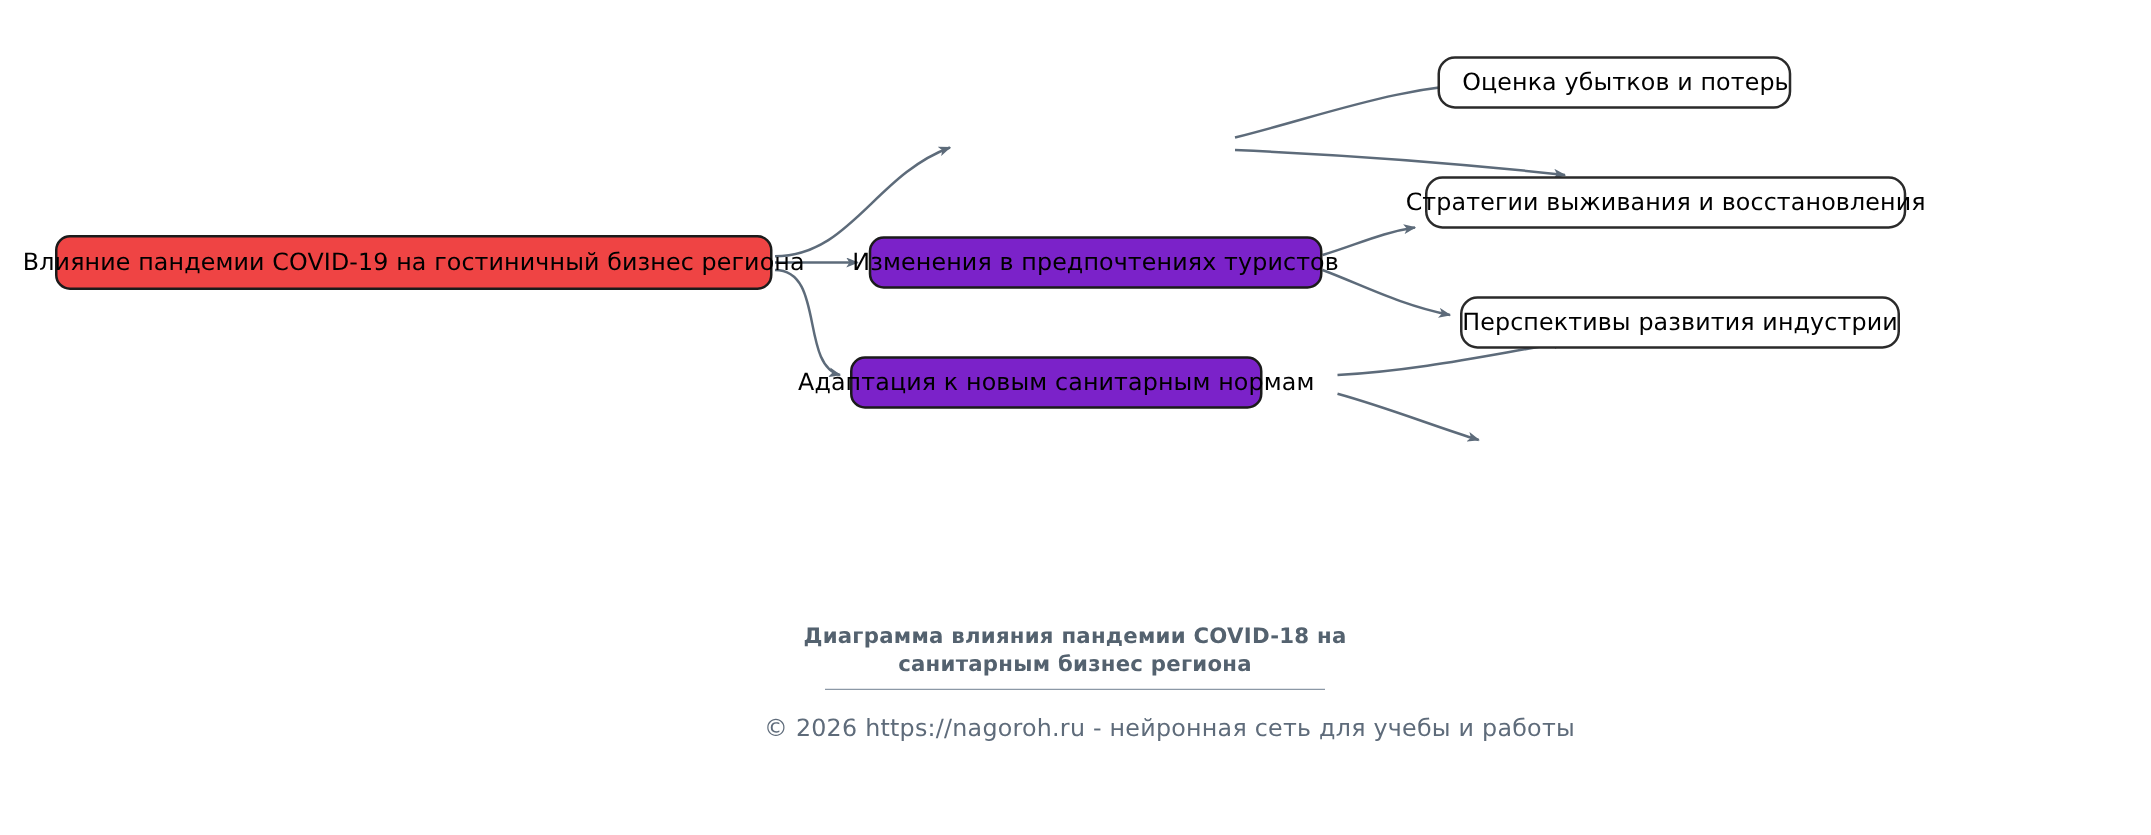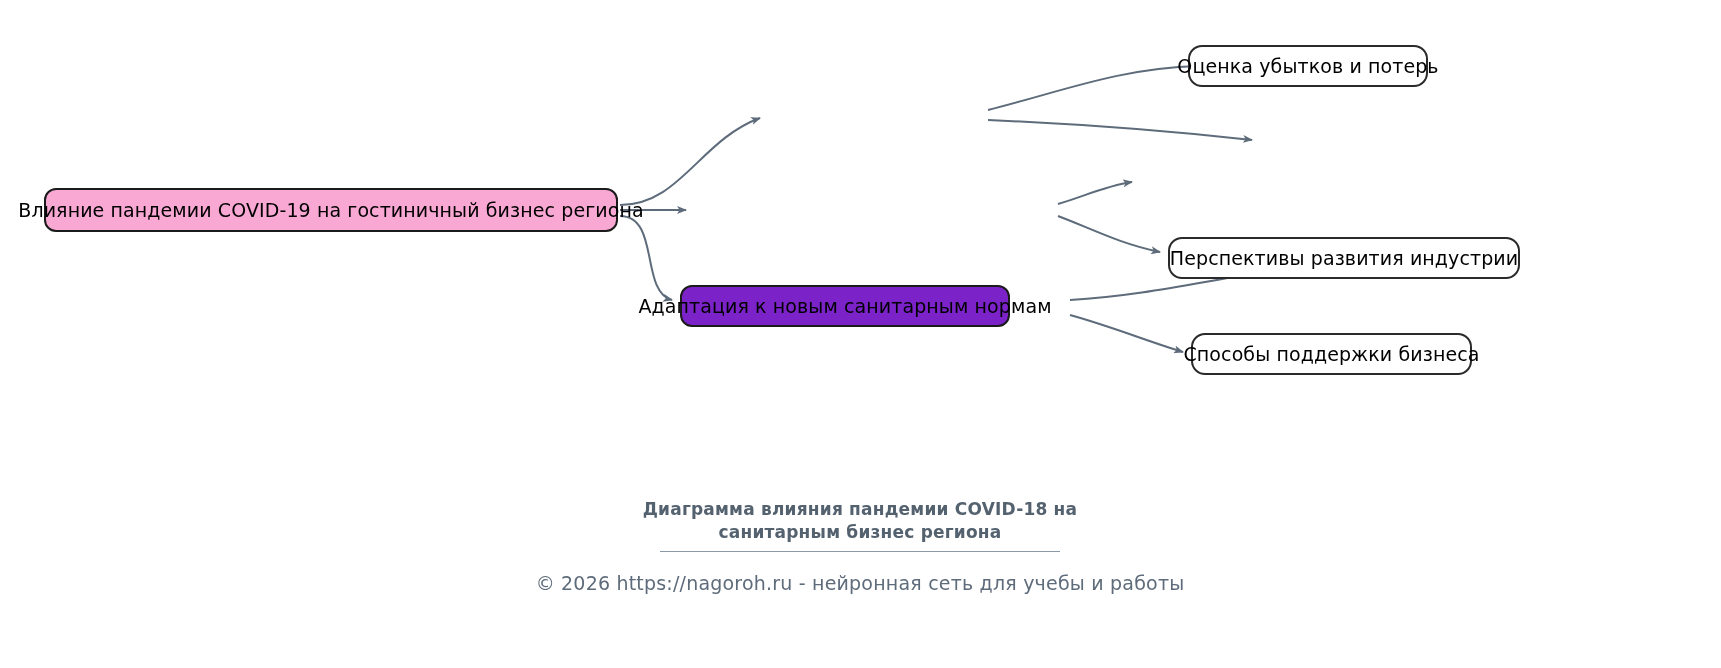--- a/index.html
+++ b/index.html
@@ -34,21 +34,21 @@
     align-items: center;
     justify-content: center;
     white-space: nowrap;
     color: #000000;
     font-family: "DejaVu Sans", sans-serif;
     font-size: 19px;
     line-height: 1;
     letter-spacing: 0.1px;
   }
   .node-root {
-    background: #f9a8d4;
+    background: #ef4444;
     border: 2px solid #1b1b1b;
     border-radius: 12px;
   }
   .node-branch {
     background: #7b22c9;
     border: 2px solid #1b1b1b;
     border-radius: 12px;
   }
   .node-leaf {
     background: #ffffff;
@@ -65,21 +65,21 @@
     line-height: 1.35;
     letter-spacing: 0.2px;
   }
   .caption-rule {
     position: absolute;
     height: 0;
     border-top: 1px solid #8c98a6;
   }
   .footer {
     position: absolute;
-    text-align: center;
+    text-align: right;
     color: #5e6b7a;
     font-family: "DejaVu Sans", sans-serif;
     font-size: 19px;
     letter-spacing: 0.2px;
   }
 </style>
 </head>
 <body>
 
 <div id="canvas">
@@ -108,37 +108,40 @@
     <path d="M 1070,300 C 1140,296 1200,282 1252,274" fill="none" stroke="#5d6b7a" stroke-width="2" marker-end="url(#arrowhead)"></path>
 
     <path d="M 1070,315 C 1110,326 1150,342 1183,352" fill="none" stroke="#5d6b7a" stroke-width="2" marker-end="url(#arrowhead)"></path>
   </svg>
 
   <div class="node node-root" style="left:44px; top:188px; width:574px; height:44px;">
     <span>Влияние пандемии COVID-19 на гостиничный бизнес региона</span>
   </div>
 
 
+  <div class="node node-branch" style="left:695px; top:189px; width:363px; height:42px;">
+    <span>Изменения в предпочтениях туристов</span>
+  </div>
 
   <div class="node node-branch" style="left:680px; top:285px; width:330px; height:42px;">
     <span>Адаптация к новым санитарным нормам</span>
   </div>
 
-  <div class="node node-leaf" style="left:1188px; top:45px; width:240px; height:42px;">
+  <div class="node node-leaf" style="left:1150px; top:45px; width:283px; height:42px;justify-content:flex-end;">
     <span>Оценка убытков и потерь</span>
   </div>
 
+  <div class="node node-leaf" style="left:1140px; top:141px; width:385px; height:42px;">
+    <span>Стратегии выживания и восстановления</span>
+  </div>
 
   <div class="node node-leaf" style="left:1168px; top:237px; width:352px; height:42px;">
     <span>Перспективы развития индустрии</span>
   </div>
 
-  <div class="node node-leaf" style="left:1191px; top:333px; width:281px; height:42px;">
-    <span>Способы поддержки бизнеса</span>
-  </div>
 
   <div class="caption" style="left:560px; top:498px; width:600px;">
     <div>Диаграмма влияния пандемии COVID-18 на</div>
     <div>санитарным бизнес региона</div>
   </div>
 
   <div class="caption-rule" style="left:660px; top:551px; width:400px;"></div>
 
   <div class="footer" style="left:460px; top:572px; width:800px;">
     <span>© 2026 https://nagoroh.ru - нейронная сеть для учебы и работы</span>

